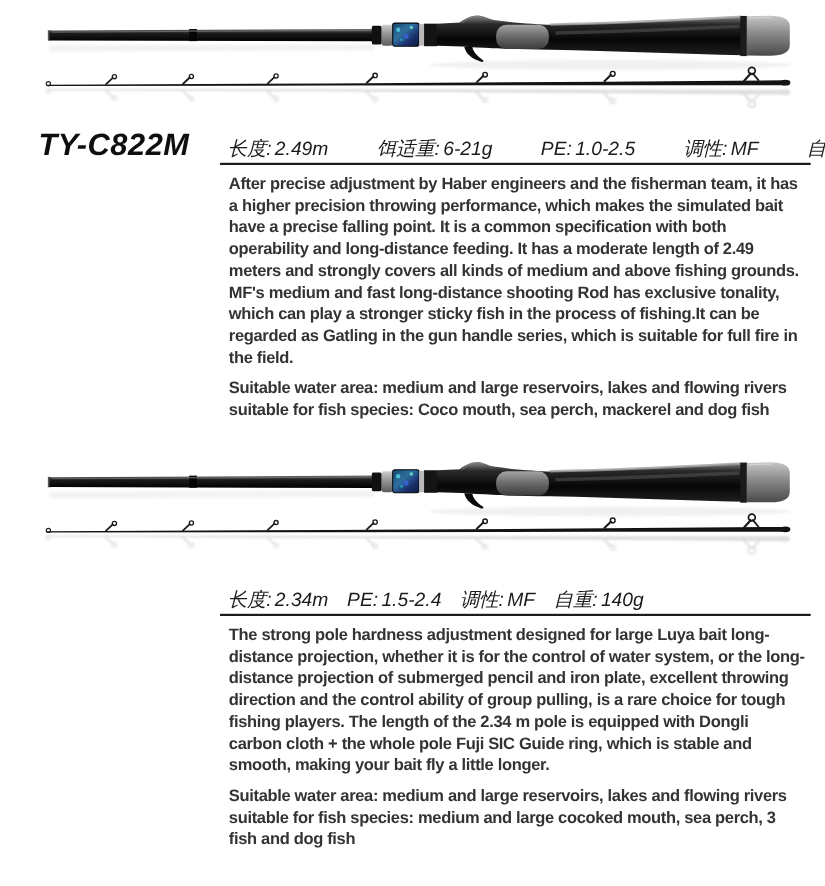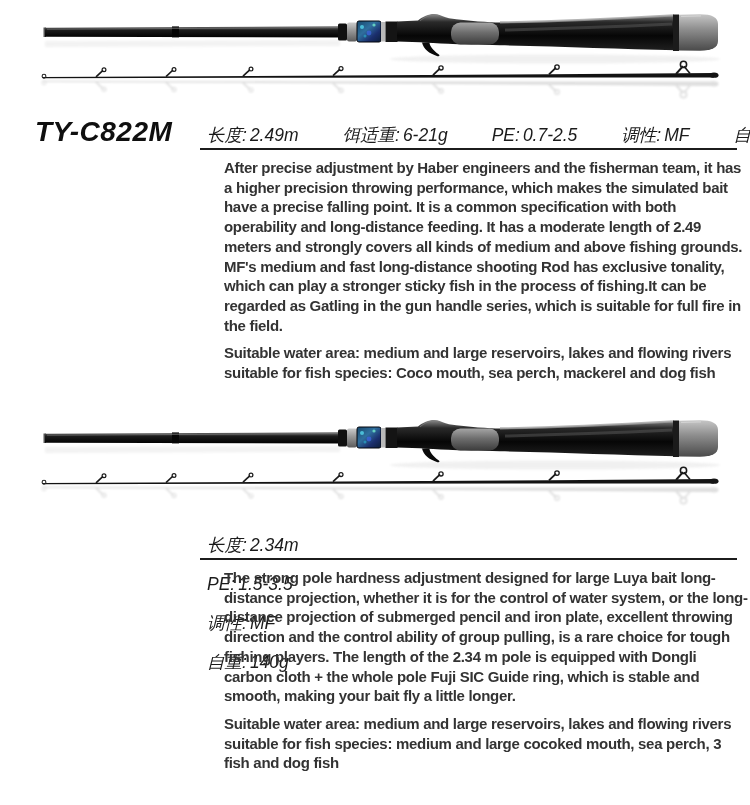--- a/index.html
+++ b/index.html
@@ -10,26 +10,26 @@
   #photo-2{top:406px;}
   .rod-photo svg{display:block;width:750px;height:115px;}
   .model-name{position:absolute;left:35px;margin:0;
         font-style:italic;font-weight:700;font-size:28px;line-height:34px;
         color:#0f0f0f;letter-spacing:0.5px;white-space:nowrap;}
   #model-1{top:115px;}
   #model-2{top:525px;}
   .spec-row{position:absolute;left:207px;display:flex;gap:17px;white-space:nowrap;
         font-style:italic;font-weight:400;font-size:17.5px;line-height:22px;color:#1b1b1b;}
   #specs-1{top:124px;gap:44px;}
-  #specs-2{top:534px;flex-direction:column;}
+  #specs-2{top:534px;}
   .spec-label{margin-right:3px;}
   .spec-underline{position:absolute;left:200px;width:537px;height:2px;background:#1c1c1c;}
   #underline-1{top:148px;}
   #underline-2{top:558px;}
-  .text-col{position:absolute;left:224px;width:524px;
+  .text-col{position:absolute;left:208px;width:524px;
         font-weight:700;font-size:15px;line-height:19.7px;color:#333333;letter-spacing:-0.3px;}
   #text-1{top:158px;}
   #text-2{top:568px;}
   .text-col p{margin:0 0 8px 0;}
   .svg-defs{position:absolute;width:0;height:0;overflow:hidden;}
 </style>
 </head>
 <body>
 
 <svg class="svg-defs" aria-hidden="true">
@@ -132,41 +132,41 @@
     <svg viewBox="0 0 750 115">
         <use href="#rod-art"></use>
       </svg>
   </div>
 
   <h2 class="model-name" id="model-1">TY-C822M</h2>
 
   <div class="spec-row" id="specs-1">
     <span class="spec"><span class="spec-label">长度:</span><span class="spec-value">2.49m</span></span>
     <span class="spec"><span class="spec-label">饵适重:</span><span class="spec-value">6-21g</span></span>
-    <span class="spec"><span class="spec-label">PE:</span><span class="spec-value">0.7-2.5</span></span>
+    <span class="spec"><span class="spec-label">PE:</span><span class="spec-value">1.0-2.5</span></span>
     <span class="spec"><span class="spec-label">调性:</span><span class="spec-value">MF</span></span>
     <span class="spec"><span class="spec-label">自重:</span><span class="spec-value">138g</span></span>
   </div>
   <div class="spec-underline" id="underline-1"></div>
 
   <div class="text-col" id="text-1">
     <p>After precise adjustment by Haber engineers and the fisherman team, it has a higher precision throwing performance, which makes the simulated bait have a precise falling point. It is a common specification with both operability and long-distance feeding. It has a moderate length of 2.49 meters and strongly covers all kinds of medium and above fishing grounds. MF's medium and fast long-distance shooting Rod has exclusive tonality, which can play a stronger sticky fish in the process of fishing.It can be regarded as Gatling in the gun handle series, which is suitable for full fire in the field.</p>
     <p>Suitable water area: medium and large reservoirs, lakes and flowing rivers suitable for fish species: Coco mouth, sea perch, mackerel and dog fish</p>
   </div>
 
   <div class="rod-photo" id="photo-2">
     <svg viewBox="0 0 750 115">
         <use href="#rod-art"></use>
       </svg>
   </div>
 
 
   <div class="spec-row" id="specs-2">
     <span class="spec"><span class="spec-label">长度:</span><span class="spec-value">2.34m</span></span>
-    <span class="spec"><span class="spec-label">PE:</span><span class="spec-value">1.5-3.5</span></span>
+    <span class="spec"><span class="spec-label">PE:</span><span class="spec-value">1.5-2.4</span></span>
     <span class="spec"><span class="spec-label">调性:</span><span class="spec-value">MF</span></span>
     <span class="spec"><span class="spec-label">自重:</span><span class="spec-value">140g</span></span>
   </div>
   <div class="spec-underline" id="underline-2"></div>
 
   <div class="text-col" id="text-2">
     <p>The strong pole hardness adjustment designed for large Luya bait long-distance projection, whether it is for the control of water system, or the long-distance projection of submerged pencil and iron plate, excellent throwing direction and the control ability of group pulling, is a rare choice for tough fishing players. The length of the 2.34 m pole is equipped with Dongli carbon cloth + the whole pole Fuji SIC Guide ring, which is stable and smooth, making your bait fly a little longer.</p>
     <p>Suitable water area: medium and large reservoirs, lakes and flowing rivers suitable for fish species: medium and large cocoked mouth, sea perch, 3 fish and dog fish</p>
   </div>
 

